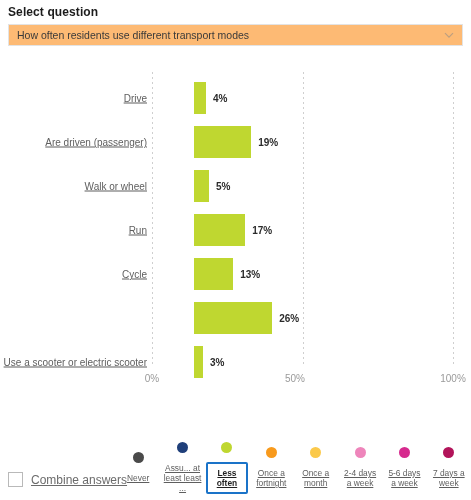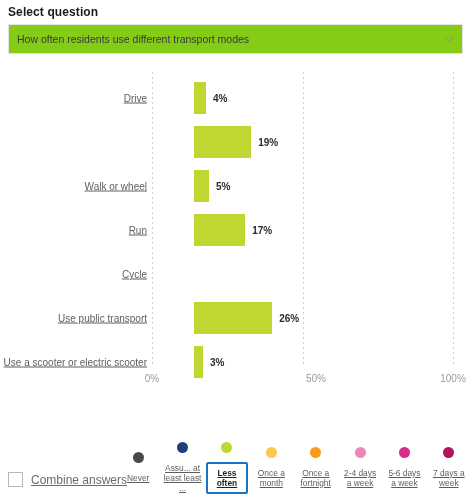--- a/index.html
+++ b/index.html
@@ -13,22 +13,22 @@
   #root { position: relative; width: 471px; height: 500px; background:#fff; }
 
   
   .panel-title {
     position: absolute; left: 8px; top: 5px;
     font-size: 12px; font-weight: bold; color: #1c1c1c;
     letter-spacing: .1px;
   }
   .select-box {
     position: absolute; left: 8px; top: 24px;
-    width: 455px; height: 30px;
-    background: #84cc16;
+    width: 455px; height: 22px;
+    background: #fdba74;
     border: 1px solid #e3e3e3;
     display: flex; align-items: center;
     padding: 0 6px 0 8px;
     cursor: pointer;
   }
   .select-value {
     flex: 1 1 auto;
     font-size: 10.5px; color: #3a3a3a;
     white-space: nowrap; overflow: hidden;
   }
@@ -150,32 +150,33 @@
 
 
   <div id="chart">
     <div id="gridlines">
         <div class="gridline" style="left: 152px;"></div>
         <div class="gridline" style="left: 302.5px;"></div>
         <div class="gridline" style="left: 453px;"></div>
       </div>
     <div id="xticks">
         <div class="axis-tick" style="left: 152px;">0%</div>
-        <div class="axis-tick" style="left: 316px;">50%</div>
+        <div class="axis-tick" style="left: 295px;">50%</div>
         <div class="axis-tick" style="left: 453px; margin-top: 45px;">100%</div>
       </div>
     <div class="rows" id="rows">
         <div class="row">
           <div class="row-label">Drive</div>
           <div class="bar-wrap">
             <div class="bar" style="width: 12.04px; background: rgb(191, 215, 48);"></div>
             <span class="bar-value">4%</span>
           </div>
         </div>
         <div class="row">
+          <div class="row-label">Are driven (passenger)</div>
           <div class="bar-wrap">
             <div class="bar" style="width: 57.19px; background: rgb(191, 215, 48);"></div>
             <span class="bar-value">19%</span>
           </div>
         </div>
         <div class="row">
           <div class="row-label">Walk or wheel</div>
           <div class="bar-wrap">
             <div class="bar" style="width: 15.05px; background: rgb(191, 215, 48);"></div>
             <span class="bar-value">5%</span>
@@ -183,23 +184,26 @@
         </div>
         <div class="row">
           <div class="row-label">Run</div>
           <div class="bar-wrap">
             <div class="bar" style="width: 51.17px; background: rgb(191, 215, 48);"></div>
             <span class="bar-value">17%</span>
           </div>
         </div>
         <div class="row">
           <div class="row-label">Cycle</div>
-        </div>
-        <div class="row">
-          <div class="row-label">Use public transport</div>
+          <div class="bar-wrap">
+            <div class="bar" style="width: 39.13px; background: rgb(191, 215, 48);"></div>
+            <span class="bar-value">13%</span>
+          </div>
+        </div>
+        <div class="row">
           <div class="bar-wrap">
             <div class="bar" style="width: 78.26px; background: rgb(191, 215, 48);"></div>
             <span class="bar-value">26%</span>
           </div>
         </div>
         <div class="row">
           <div class="row-label">Use a scooter or electric scooter</div>
           <div class="bar-wrap">
             <div class="bar" style="width: 9.03px; background: rgb(191, 215, 48);"></div>
             <span class="bar-value">3%</span>
@@ -215,26 +219,26 @@
       </div>
       <div class="legend-item">
         <span class="legend-dot" style="background: rgb(31, 63, 122);"></span>
         <span class="legend-label">Assu... at least least ...</span>
       </div>
       <div class="legend-item selected">
         <span class="legend-dot" style="background: rgb(191, 215, 48);"></span>
         <span class="legend-label">Less often</span>
       </div>
       <div class="legend-item">
+        <span class="legend-dot" style="background: rgb(248, 154, 28);"></span>
+        <span class="legend-label">Once a fortnight</span>
+      </div>
+      <div class="legend-item">
         <span class="legend-dot" style="background: rgb(251, 201, 74);"></span>
         <span class="legend-label">Once a month</span>
-      </div>
-      <div class="legend-item">
-        <span class="legend-dot" style="background: rgb(248, 154, 28);"></span>
-        <span class="legend-label">Once a fortnight</span>
       </div>
       <div class="legend-item">
         <span class="legend-dot" style="background: rgb(238, 133, 187);"></span>
         <span class="legend-label">2-4 days a week</span>
       </div>
       <div class="legend-item">
         <span class="legend-dot" style="background: rgb(214, 42, 142);"></span>
         <span class="legend-label">5-6 days a week</span>
       </div>
       <div class="legend-item">

